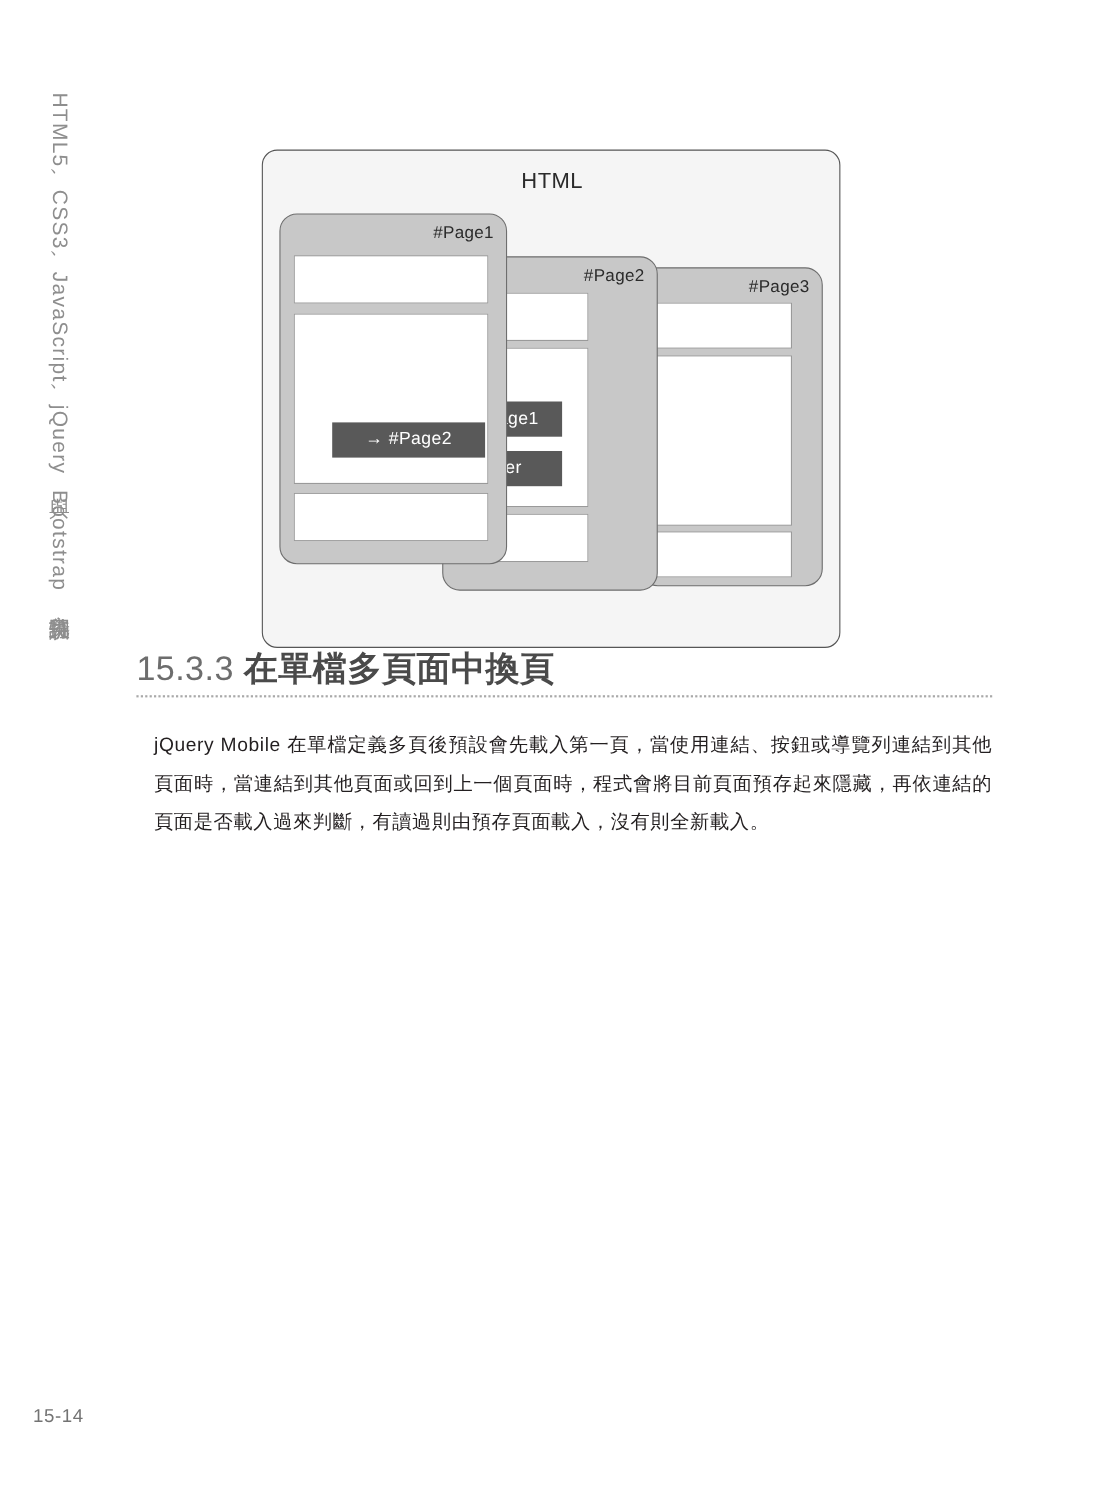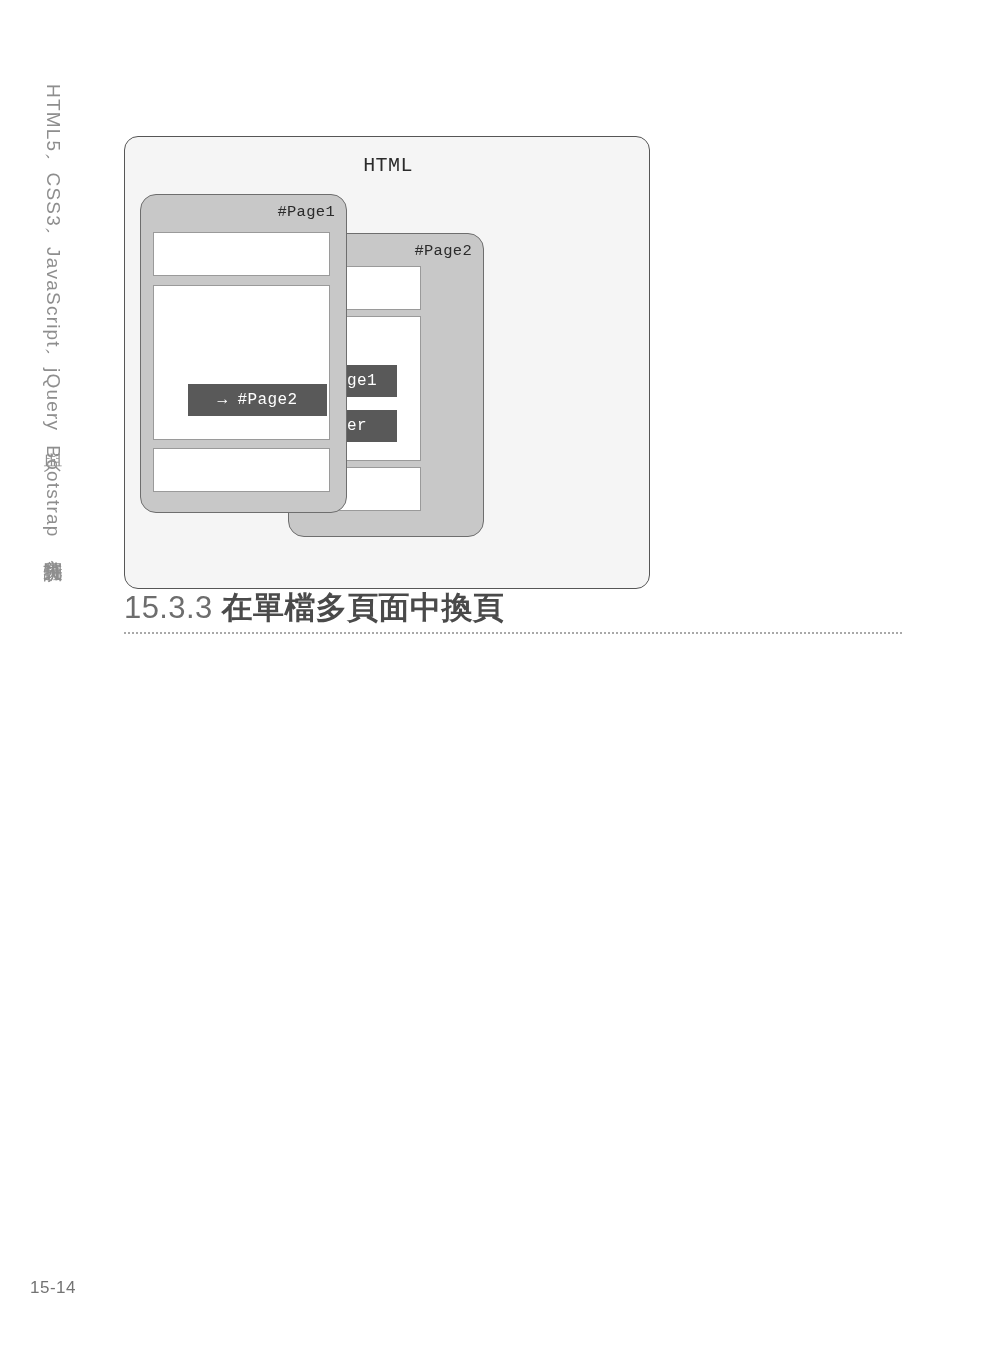--- a/index.html
+++ b/index.html
@@ -54,23 +54,23 @@
     font-size: 17.5px;
     line-height: 30px;
     letter-spacing: 0.6px;
     margin: 0 0 0 0;
   }
 
   
   .diagram-wrap {
     position: relative;
     margin-top: 48px;
+    margin-left: 114px;
     width: 528px;
     height: 455px;
-    font-family: Liberation Mono, monospace;
   }
   .html-box {
     position: absolute;
     left: 0;
     top: 0;
     width: 526px;
     height: 453px;
     box-sizing: border-box;
     background: #f5f5f5;
     border: 1px solid #565656;
@@ -191,20 +191,26 @@
 
 <div class="folio">15-14</div>
 
 <div class="content">
 
 
   <div class="diagram-wrap">
     <div class="html-box"></div>
     <div class="html-label">HTML</div>
 
+    <div class="phone phone-3">
+      <div class="phone-label">#Page3</div>
+      <div class="panel" style="left:9px; top:31px; width:128px; height:42px;"></div>
+      <div class="panel" style="left:9px; top:79px; width:128px; height:155px;"></div>
+      <div class="panel" style="left:9px; top:239px; width:128px; height:42px;"></div>
+    </div>
 
     <div class="phone phone-2">
       <div class="phone-label">#Page2</div>
       <div class="panel" style="left:10px; top:32px; width:122px; height:44px;"></div>
       <div class="panel" style="left:10px; top:82px; width:122px; height:145px;"></div>
       <div class="panel" style="left:10px; top:233px; width:122px; height:44px;"></div>
       <div class="link-btn left-align" style="left:-2px; top:131px; width:110px; height:32px;">→ #Page1</div>
       <div class="link-btn left-align" style="left:-2px; top:176px; width:110px; height:32px;">→ Other</div>
     </div>
 
@@ -216,15 +222,16 @@
       <div class="link-btn" style="left:47px; top:189px; width:139px; height:32px;">→ #Page2</div>
     </div>
   </div>
 
   <div class="sec-head">
     <span class="num">15.3.3</span>
     <span class="txt">在單檔多頁面中換頁</span>
   </div>
   <div class="sec-rule"></div>
 
+  <p class="para">jQuery Mobile 在單檔定義多頁後預設會先載入第一頁，當使用連結、按鈕或導覽列連結到其他頁面時，當連結到其他頁面或回到上一個頁面時，程式會將目前頁面預存起來隱藏，再依連結的頁面是否載入過來判斷，有讀過則由預存頁面載入，沒有則全新載入。</p>
 
 
 </div>
 
 </body></html>

